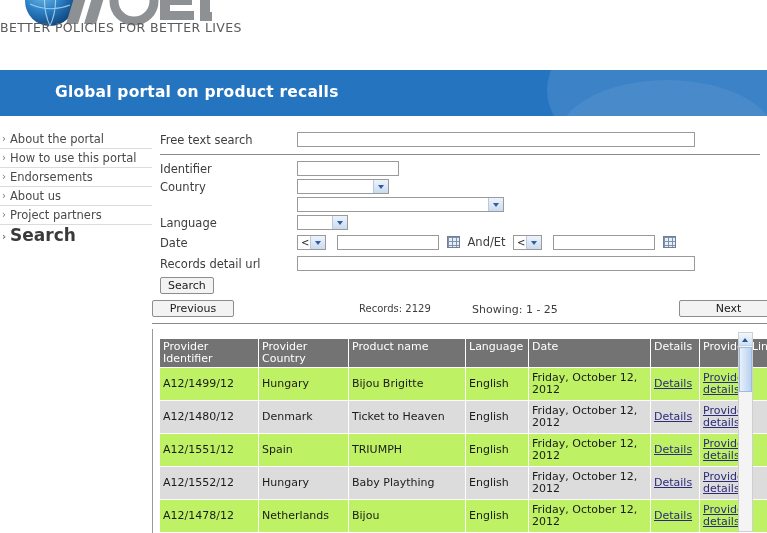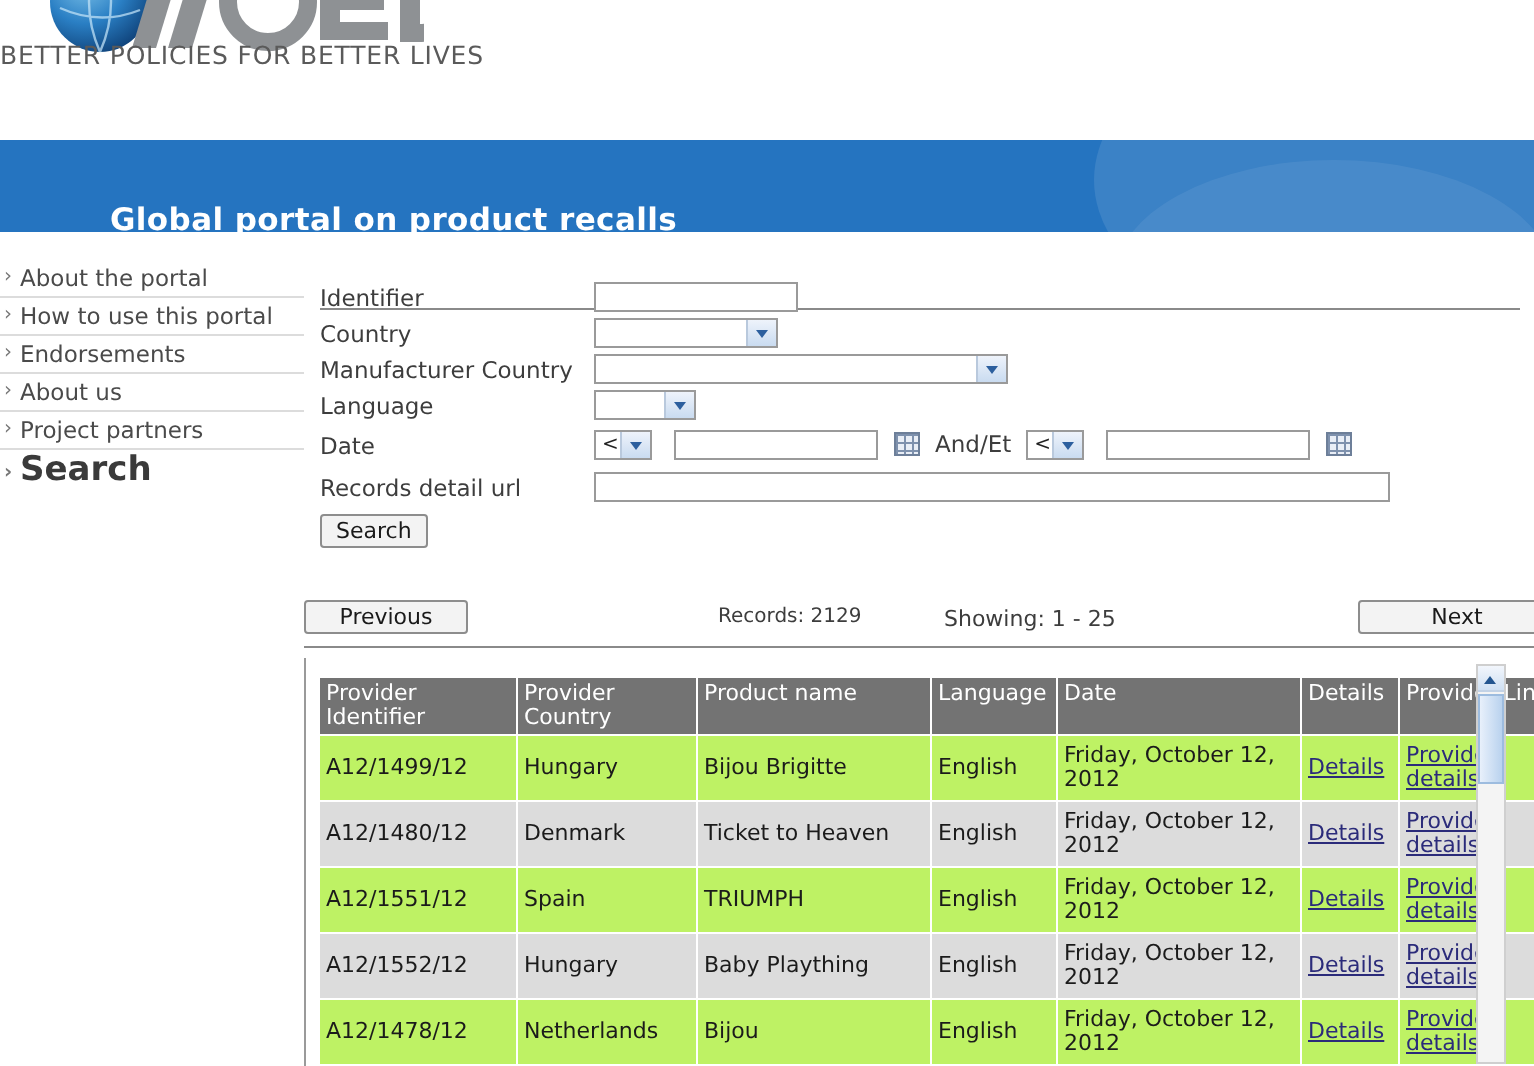--- a/index.html
+++ b/index.html
@@ -37,21 +37,21 @@
     position: absolute; right: -40px; top: -60px;
     width: 260px; height: 160px; border-radius: 50%;
     background: rgba(255,255,255,0.10);
   }
   #banner-swoosh2 {
     position: absolute; right: -10px; top: 10px;
     width: 220px; height: 120px; border-radius: 50%;
     background: rgba(255,255,255,0.07);
   }
   #banner-title {
-    position: absolute; left: 55px; top: 31px;
+    position: absolute; left: 55px; top: 13px;
     color: #ffffff; font-size: 15.5px; font-weight: bold;
     letter-spacing: 0.2px;
   }
 
   
   #sidebar {
     position: absolute; left: 0; top: 130px; width: 152px;
   }
   .nav-item {
     position: relative;
@@ -294,20 +294,26 @@
       <span>Project partners</span>
     </div>
     <div class="nav-item current">
       <span class="chev">›</span>
       <span>Search</span>
     </div>
   </nav>
 
   <form id="form-panel">
 
+    <div class="frow" style="height:20px;">
+      <span class="flabel">Free text search</span>
+      <span class="fctl" style="left:137px;">
+        <input class="txt" style="width: 392px;" type="text" value="">
+      </span>
+    </div>
 
     <div class="hr-line" style="top:22px;"></div>
 
     <div class="frow" style="margin-top:9px;">
       <span class="flabel">Identifier</span>
       <span class="fctl">
         <input class="txt" style="width: 96px;" type="text" value="">
       </span>
     </div>
 
@@ -315,21 +321,20 @@
       <span class="flabel">Country</span>
       <span class="fctl">
         <span class="sel" style="width:90px;">
           <span class="selval"></span>
           <span class="arrow"></span>
         </span>
       </span>
     </div>
 
     <div class="frow">
-      <span class="flabel">Manufacturer Country</span>
       <span class="fctl">
         <span class="sel" style="width:205px;">
           <span class="selval"></span>
           <span class="arrow"></span>
         </span>
       </span>
     </div>
 
     <div class="frow">
       <span class="flabel">Language</span>

